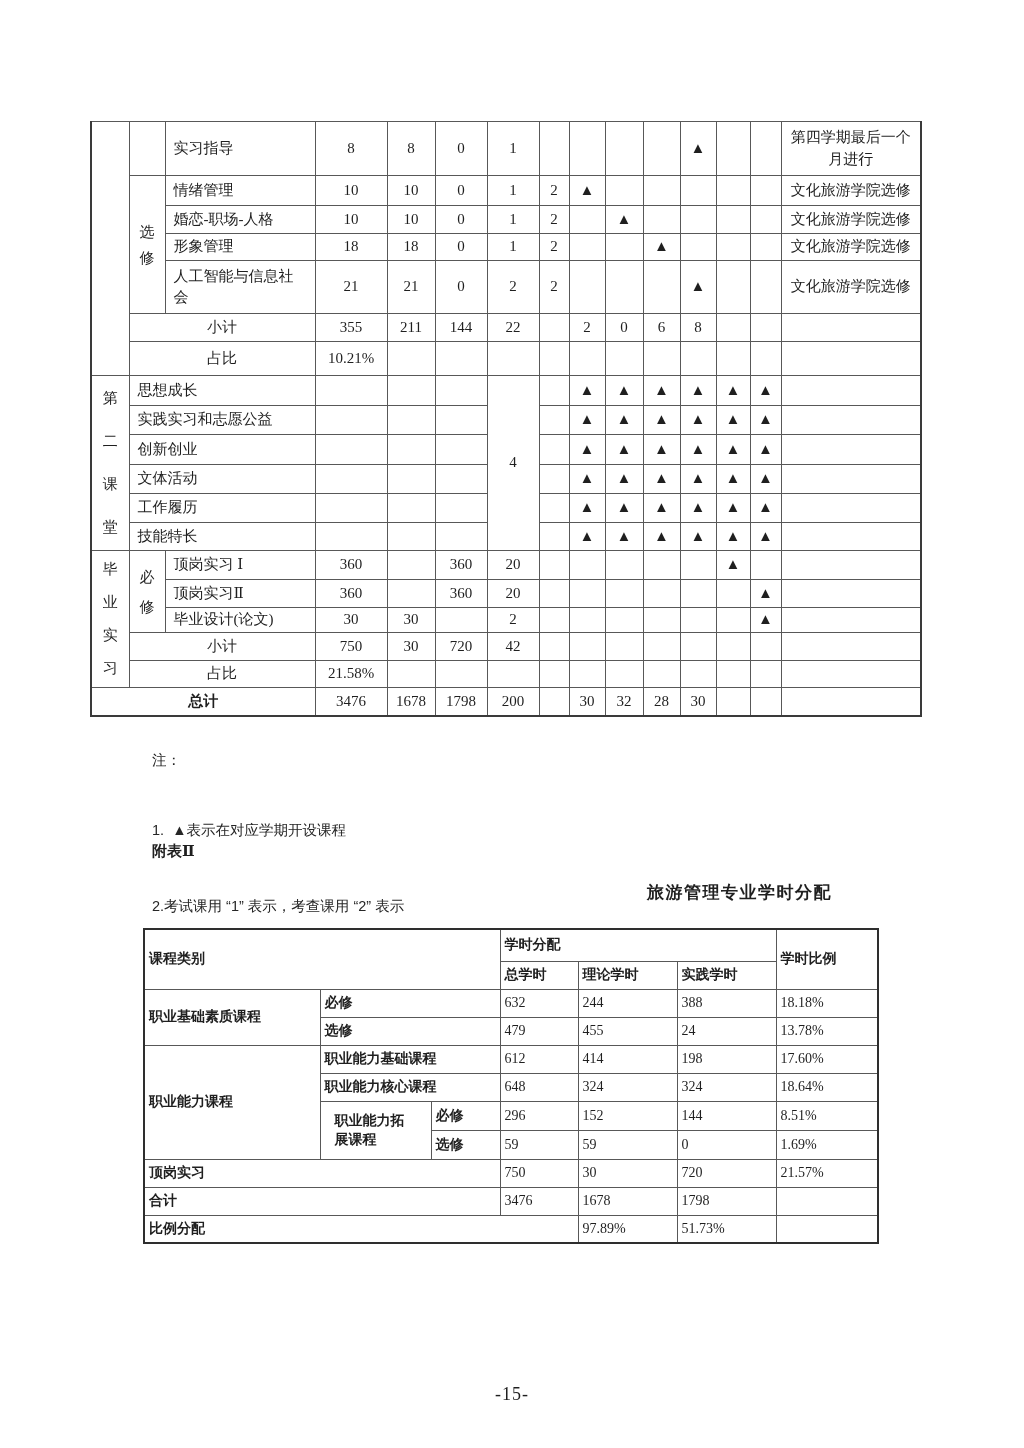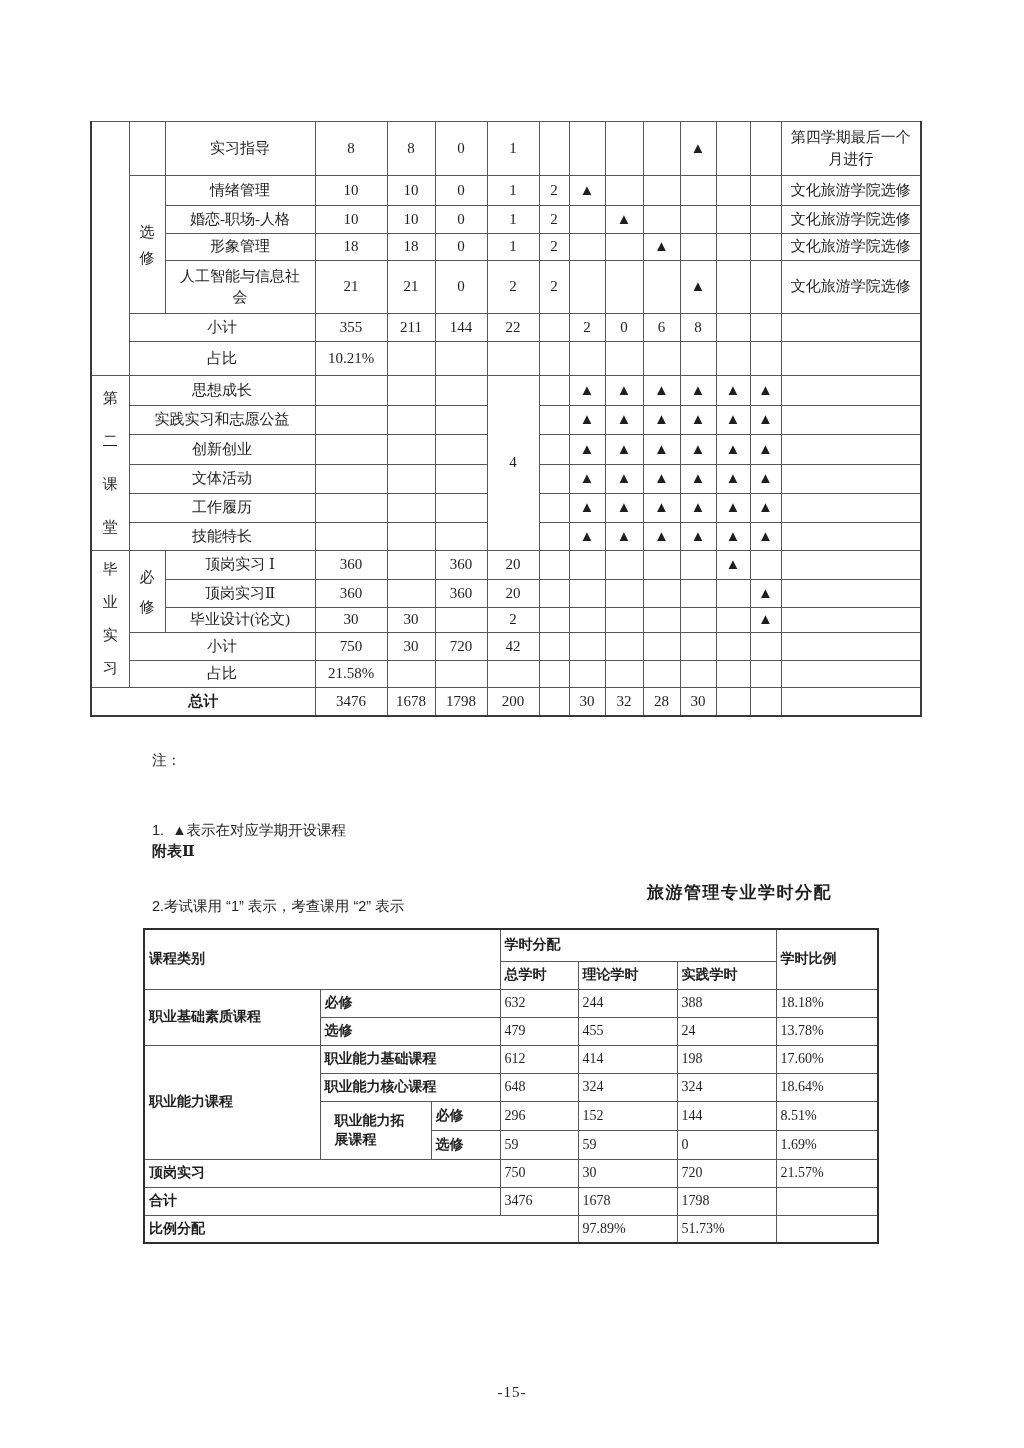--- a/index.html
+++ b/index.html
@@ -3,41 +3,41 @@
 <meta charset="utf-8">
 <style>
   html,body{margin:0;padding:0;background:#e8e8e8}
   .page{position:relative;width:1024px;height:1448px;background:#ffffff;margin:0 auto;
         font-family:"Liberation Serif","DejaVu Serif",serif;color:#1f1f1f;overflow:hidden}
   table{border-collapse:collapse;table-layout:fixed}
   
   .t1{position:absolute;left:90px;top:121px;border:2px solid #3a3a3a;border-top-width:1px}
   .t1 td{border:1px solid #585858;font-size:15px;text-align:center;vertical-align:middle;
          padding:1px 2px;line-height:1.42;overflow:hidden}
-  .t1 td.L{text-align:center;padding:1px 8px}
+  .t1 td.L{text-align:left;padding:1px 8px}
   .t1 td.note-cell{padding:1px 8px;font-size:15px}
   .mk{font-size:13px}
   .vt{display:inline-block;width:1.15em;word-break:break-all;text-align:center;vertical-align:middle}
   .lh43{line-height:43px}.lh33{line-height:33px}.lh30{line-height:30px}.lh26{line-height:26px}
   .b{font-weight:bold}
   
   .notes{position:absolute;left:152px;top:719px;font-family:"Liberation Sans","DejaVu Sans",sans-serif;
          font-size:14.5px;color:#262626;white-space:pre}
   .notes .n1{margin-top:19px}
   .notes .n2{margin-top:25px}
   .appendix{position:absolute;left:152px;top:842px;font-size:15px;font-weight:bold;
             font-family:"Liberation Serif","DejaVu Serif",serif}
   .title{position:absolute;left:0;top:881px;width:832px;text-align:right;font-size:17px;
          font-weight:bold;letter-spacing:1.5px}
   
   .t2{position:absolute;left:143px;top:928px;border:2px solid #2e2e2e}
   .t2 td{border:1px solid #585858;font-size:14px;vertical-align:middle;
          padding:1px 4px;line-height:1.4;overflow:hidden}
   .t2 td.pad14{padding:9px 14px}
-  .pageno{position:absolute;left:0;top:1384px;width:1024px;text-align:center;font-size:15px;letter-spacing:1px}
+  .pageno{position:absolute;left:0;top:1384px;width:1024px;text-align:center;font-size:18px;letter-spacing:1px}
 </style>
 </head>
 <body>
 
 <div class="page">
 
   <table class="t1">
     <colgroup>
       <col style="width:38px">
         <col style="width:36px">

